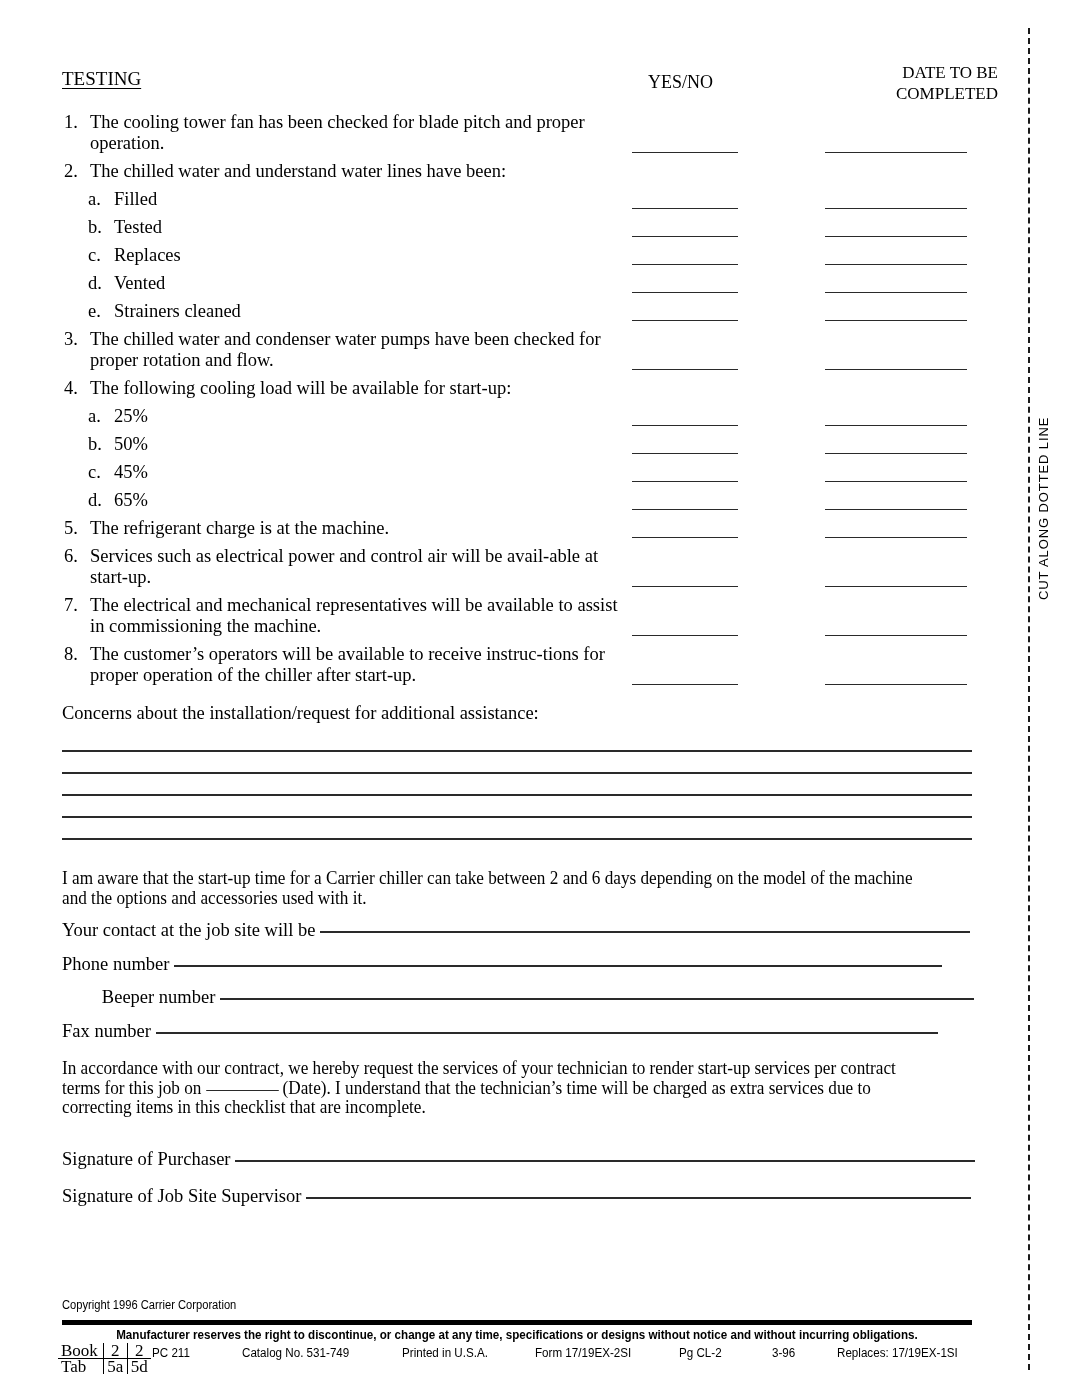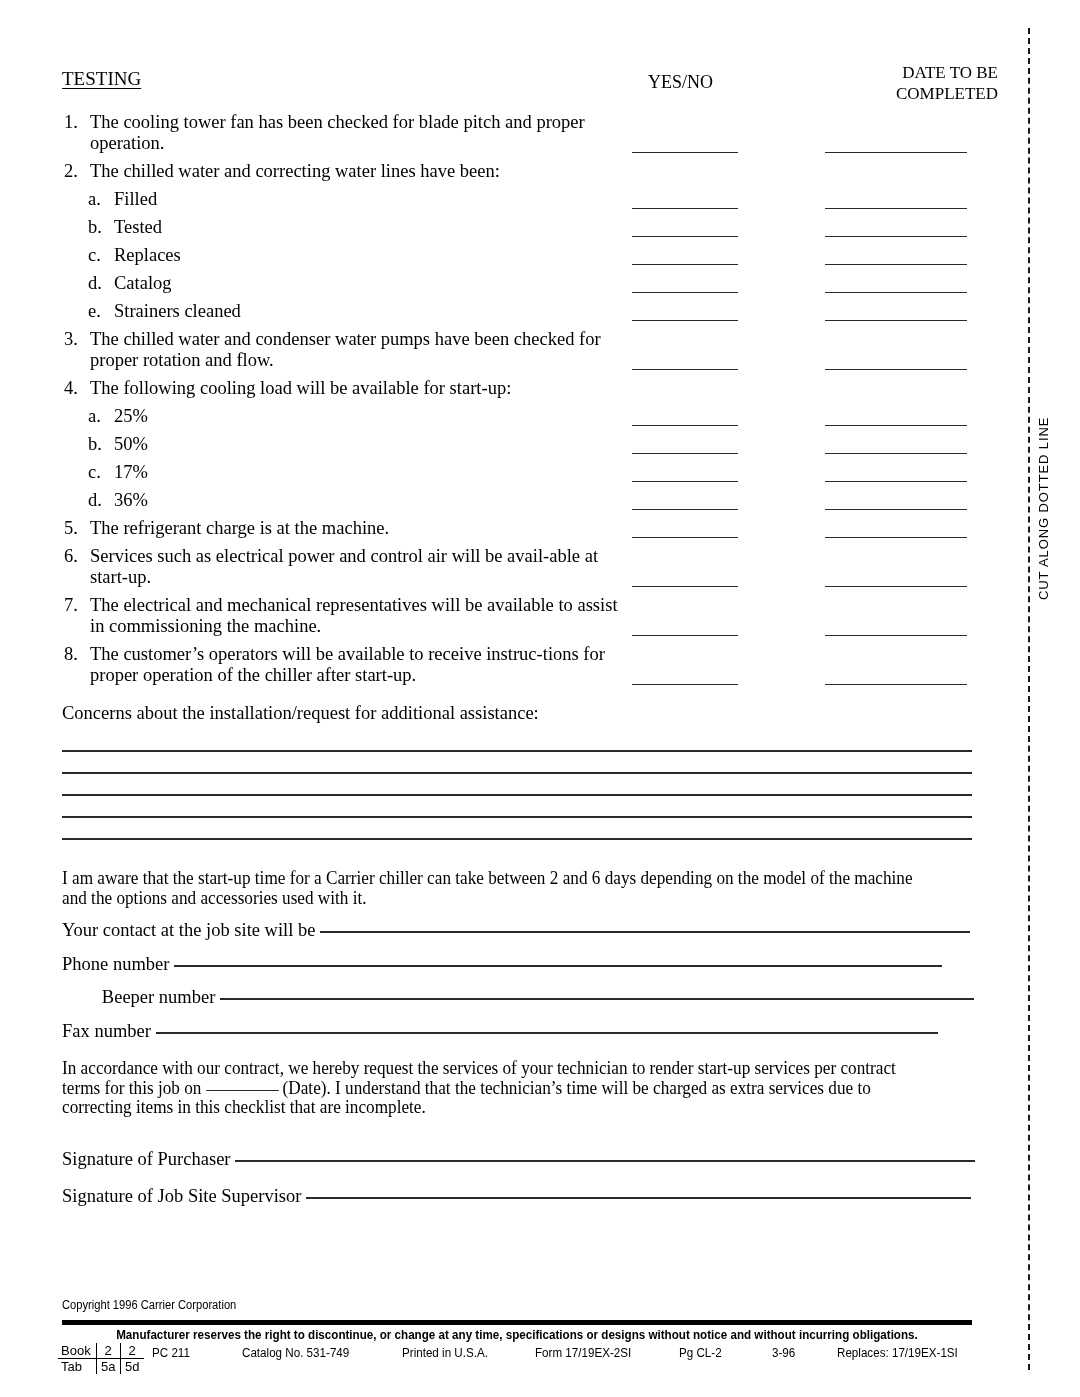--- a/index.html
+++ b/index.html
@@ -209,22 +209,22 @@
     top: 0;
     white-space: nowrap;
     transform: scaleX(0.93);
     transform-origin: left top;
   }
   .booktab {
     position: absolute;
     left: -4px;
     top: -3px;
     border-collapse: collapse;
-    font-family: Liberation Sans, sans-serif;
-    font-size: 13px;
+    font-family: Liberation Serif, serif;
+    font-size: 17px;
   }
   .booktab td {
     padding: 0 3px;
     line-height: 15px;
     white-space: nowrap;
   }
   .booktab td.lbl { border: 0; padding-right: 5px; }
   .booktab td.cel { border-left: 1.4px solid #000; text-align: center; min-width: 17px; }
   .booktab tr.top td { border-bottom: 1.4px solid #000; }
 </style>
@@ -247,21 +247,21 @@
 
     <div id="checklist-root">
         <div class="row" style="top: 112px;">
           <div class="num">1.</div>
           <div class="body">The cooling tower fan has been checked for blade pitch and proper operation.</div>
           <div class="blank yesno" style="top: 40px;"></div>
           <div class="blank date" style="top: 40px;"></div>
         </div>
         <div class="row" style="top: 161px;">
           <div class="num">2.</div>
-          <div class="body">The chilled water and correcting water lines have been:</div>
+          <div class="body">The chilled water and understand water lines have been:</div>
         </div>
         <div class="row sub" style="top: 189px;">
           <div class="num">a.</div>
           <div class="body">Filled</div>
           <div class="blank yesno" style="top: 19px;"></div>
           <div class="blank date" style="top: 19px;"></div>
         </div>
         <div class="row sub" style="top: 217px;">
           <div class="num">b.</div>
           <div class="body">Tested</div>
@@ -269,21 +269,21 @@
           <div class="blank date" style="top: 19px;"></div>
         </div>
         <div class="row sub" style="top: 245px;">
           <div class="num">c.</div>
           <div class="body">Replaces</div>
           <div class="blank yesno" style="top: 19px;"></div>
           <div class="blank date" style="top: 19px;"></div>
         </div>
         <div class="row sub" style="top: 273px;">
           <div class="num">d.</div>
-          <div class="body">Catalog</div>
+          <div class="body">Vented</div>
           <div class="blank yesno" style="top: 19px;"></div>
           <div class="blank date" style="top: 19px;"></div>
         </div>
         <div class="row sub" style="top: 301px;">
           <div class="num">e.</div>
           <div class="body">Strainers cleaned</div>
           <div class="blank yesno" style="top: 19px;"></div>
           <div class="blank date" style="top: 19px;"></div>
         </div>
         <div class="row" style="top: 329px;">
@@ -303,27 +303,27 @@
           <div class="blank date" style="top: 19px;"></div>
         </div>
         <div class="row sub" style="top: 434px;">
           <div class="num">b.</div>
           <div class="body">50%</div>
           <div class="blank yesno" style="top: 19px;"></div>
           <div class="blank date" style="top: 19px;"></div>
         </div>
         <div class="row sub" style="top: 462px;">
           <div class="num">c.</div>
-          <div class="body">17%</div>
+          <div class="body">45%</div>
           <div class="blank yesno" style="top: 19px;"></div>
           <div class="blank date" style="top: 19px;"></div>
         </div>
         <div class="row sub" style="top: 490px;">
           <div class="num">d.</div>
-          <div class="body">36%</div>
+          <div class="body">65%</div>
           <div class="blank yesno" style="top: 19px;"></div>
           <div class="blank date" style="top: 19px;"></div>
         </div>
         <div class="row" style="top: 518px;">
           <div class="num">5.</div>
           <div class="body">The refrigerant charge is at the machine.</div>
           <div class="blank yesno" style="top: 19px;"></div>
           <div class="blank date" style="top: 19px;"></div>
         </div>
         <div class="row" style="top: 546px;">

